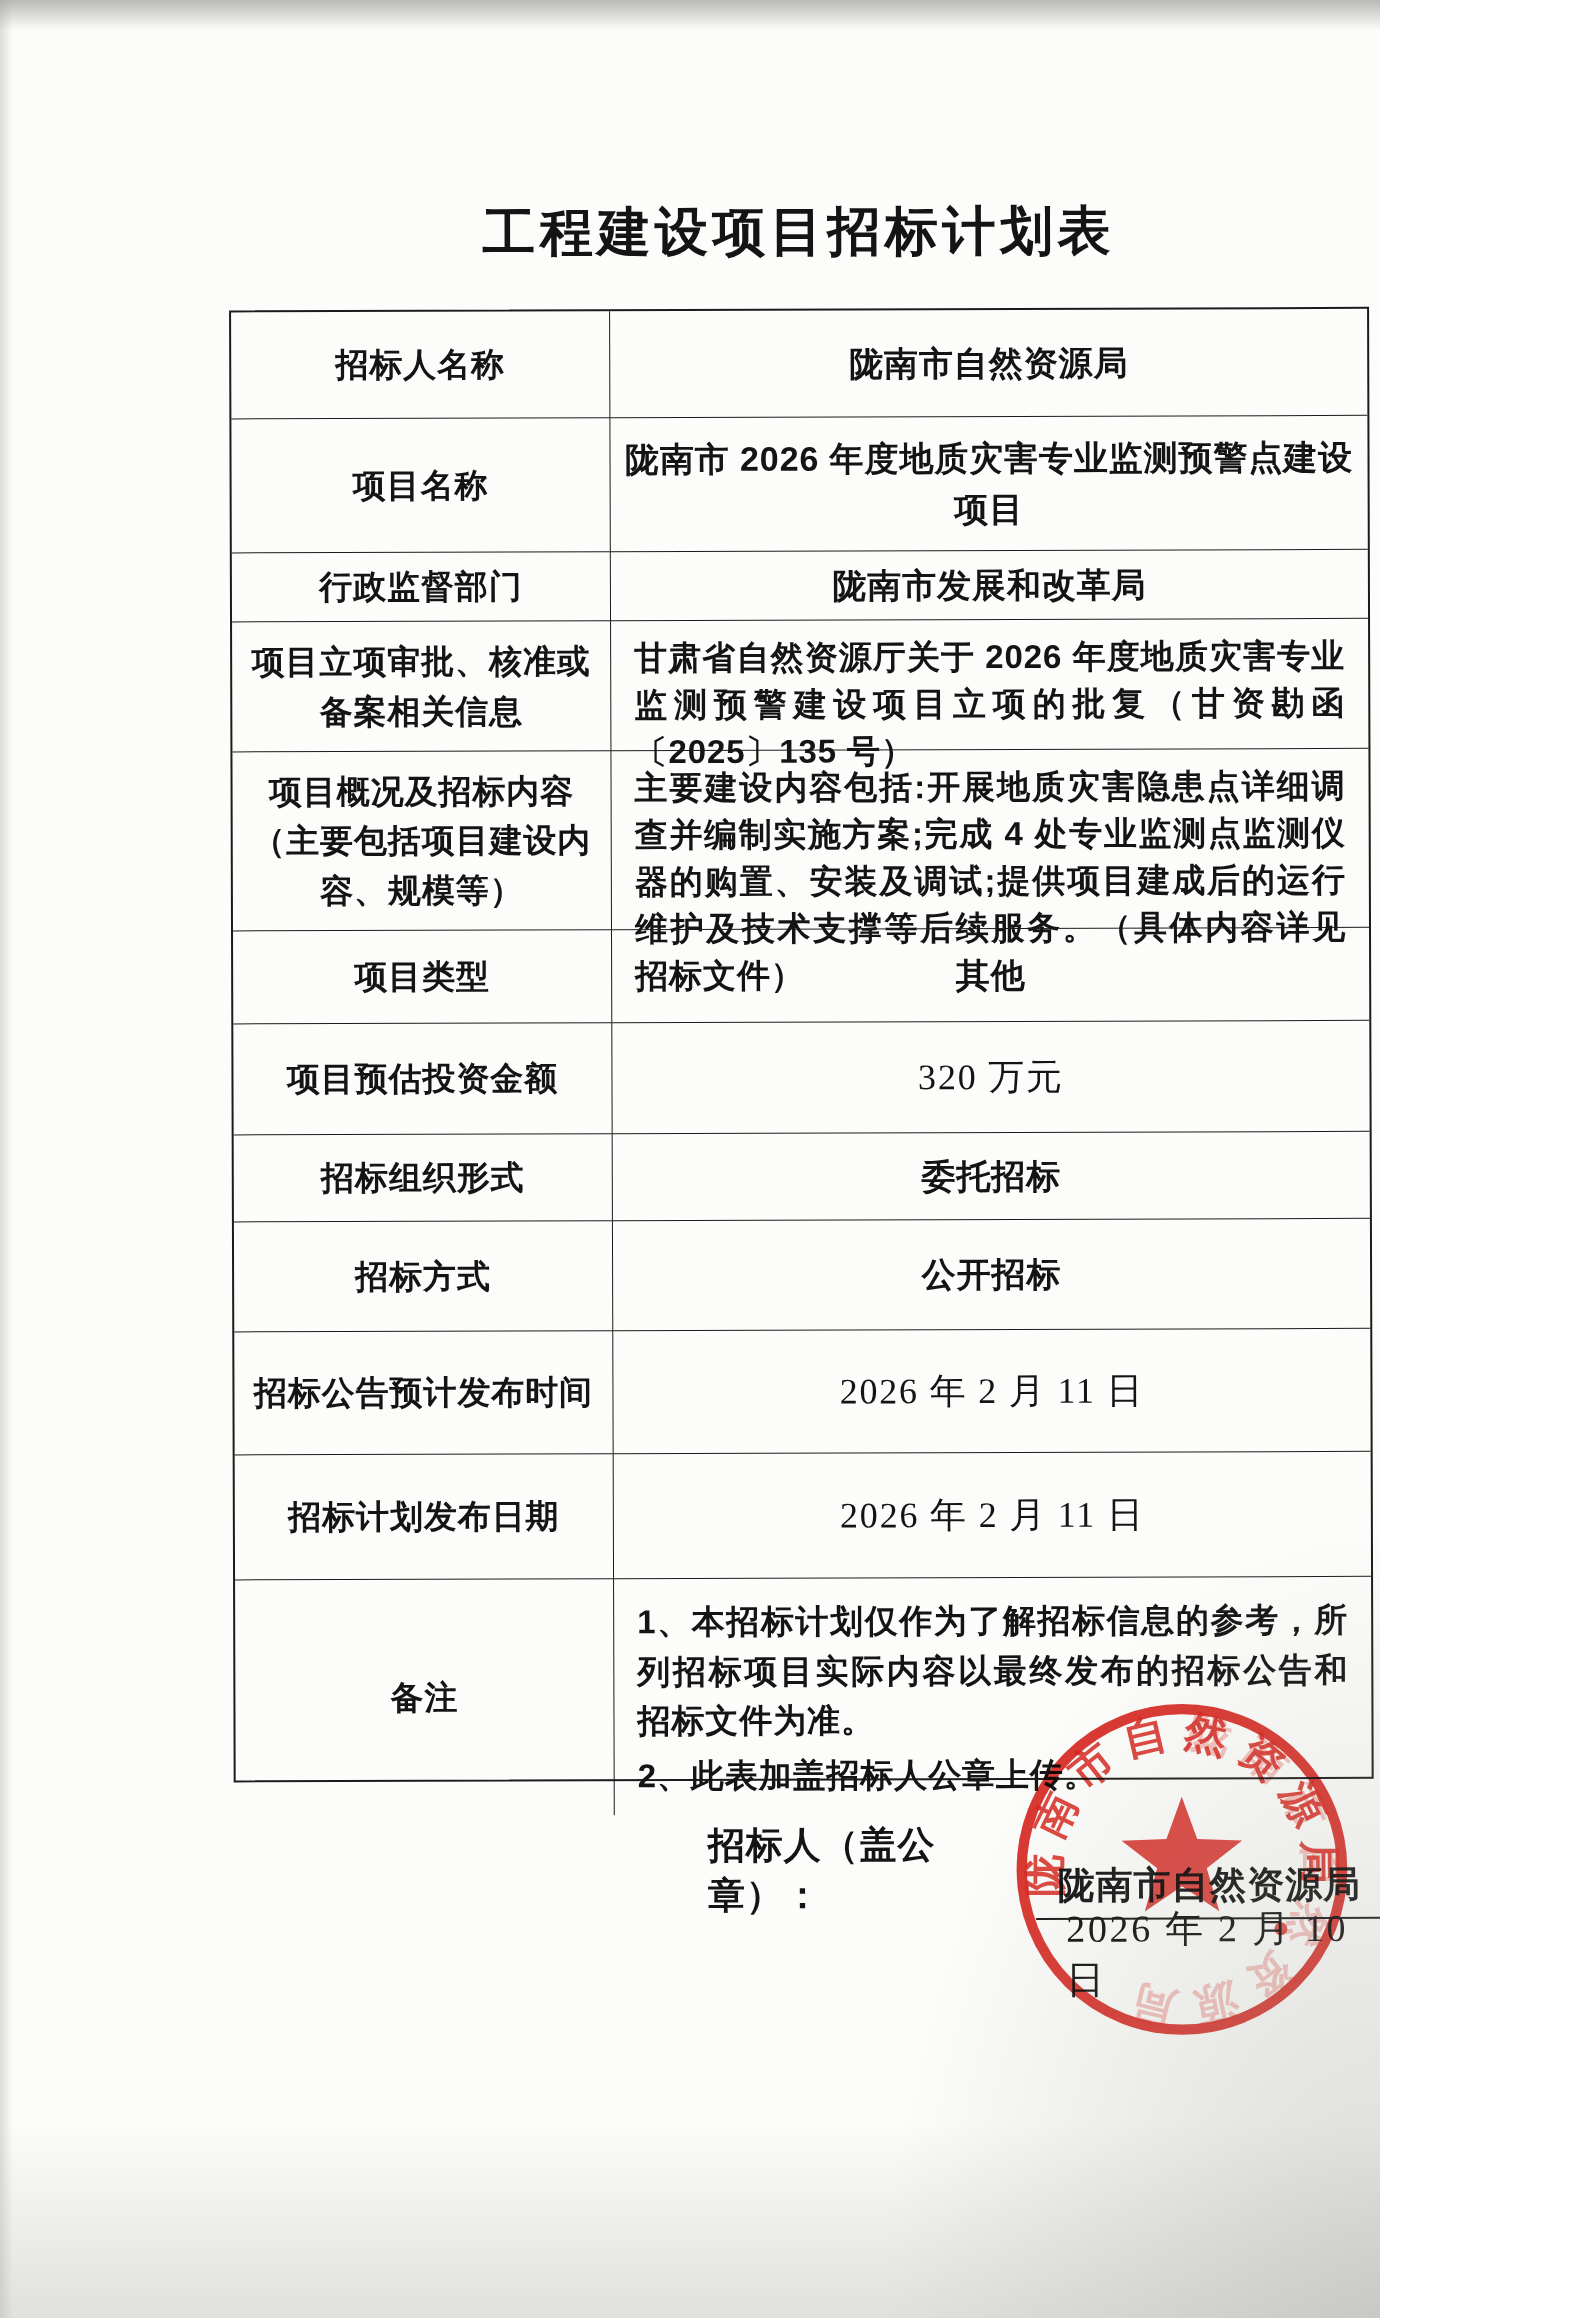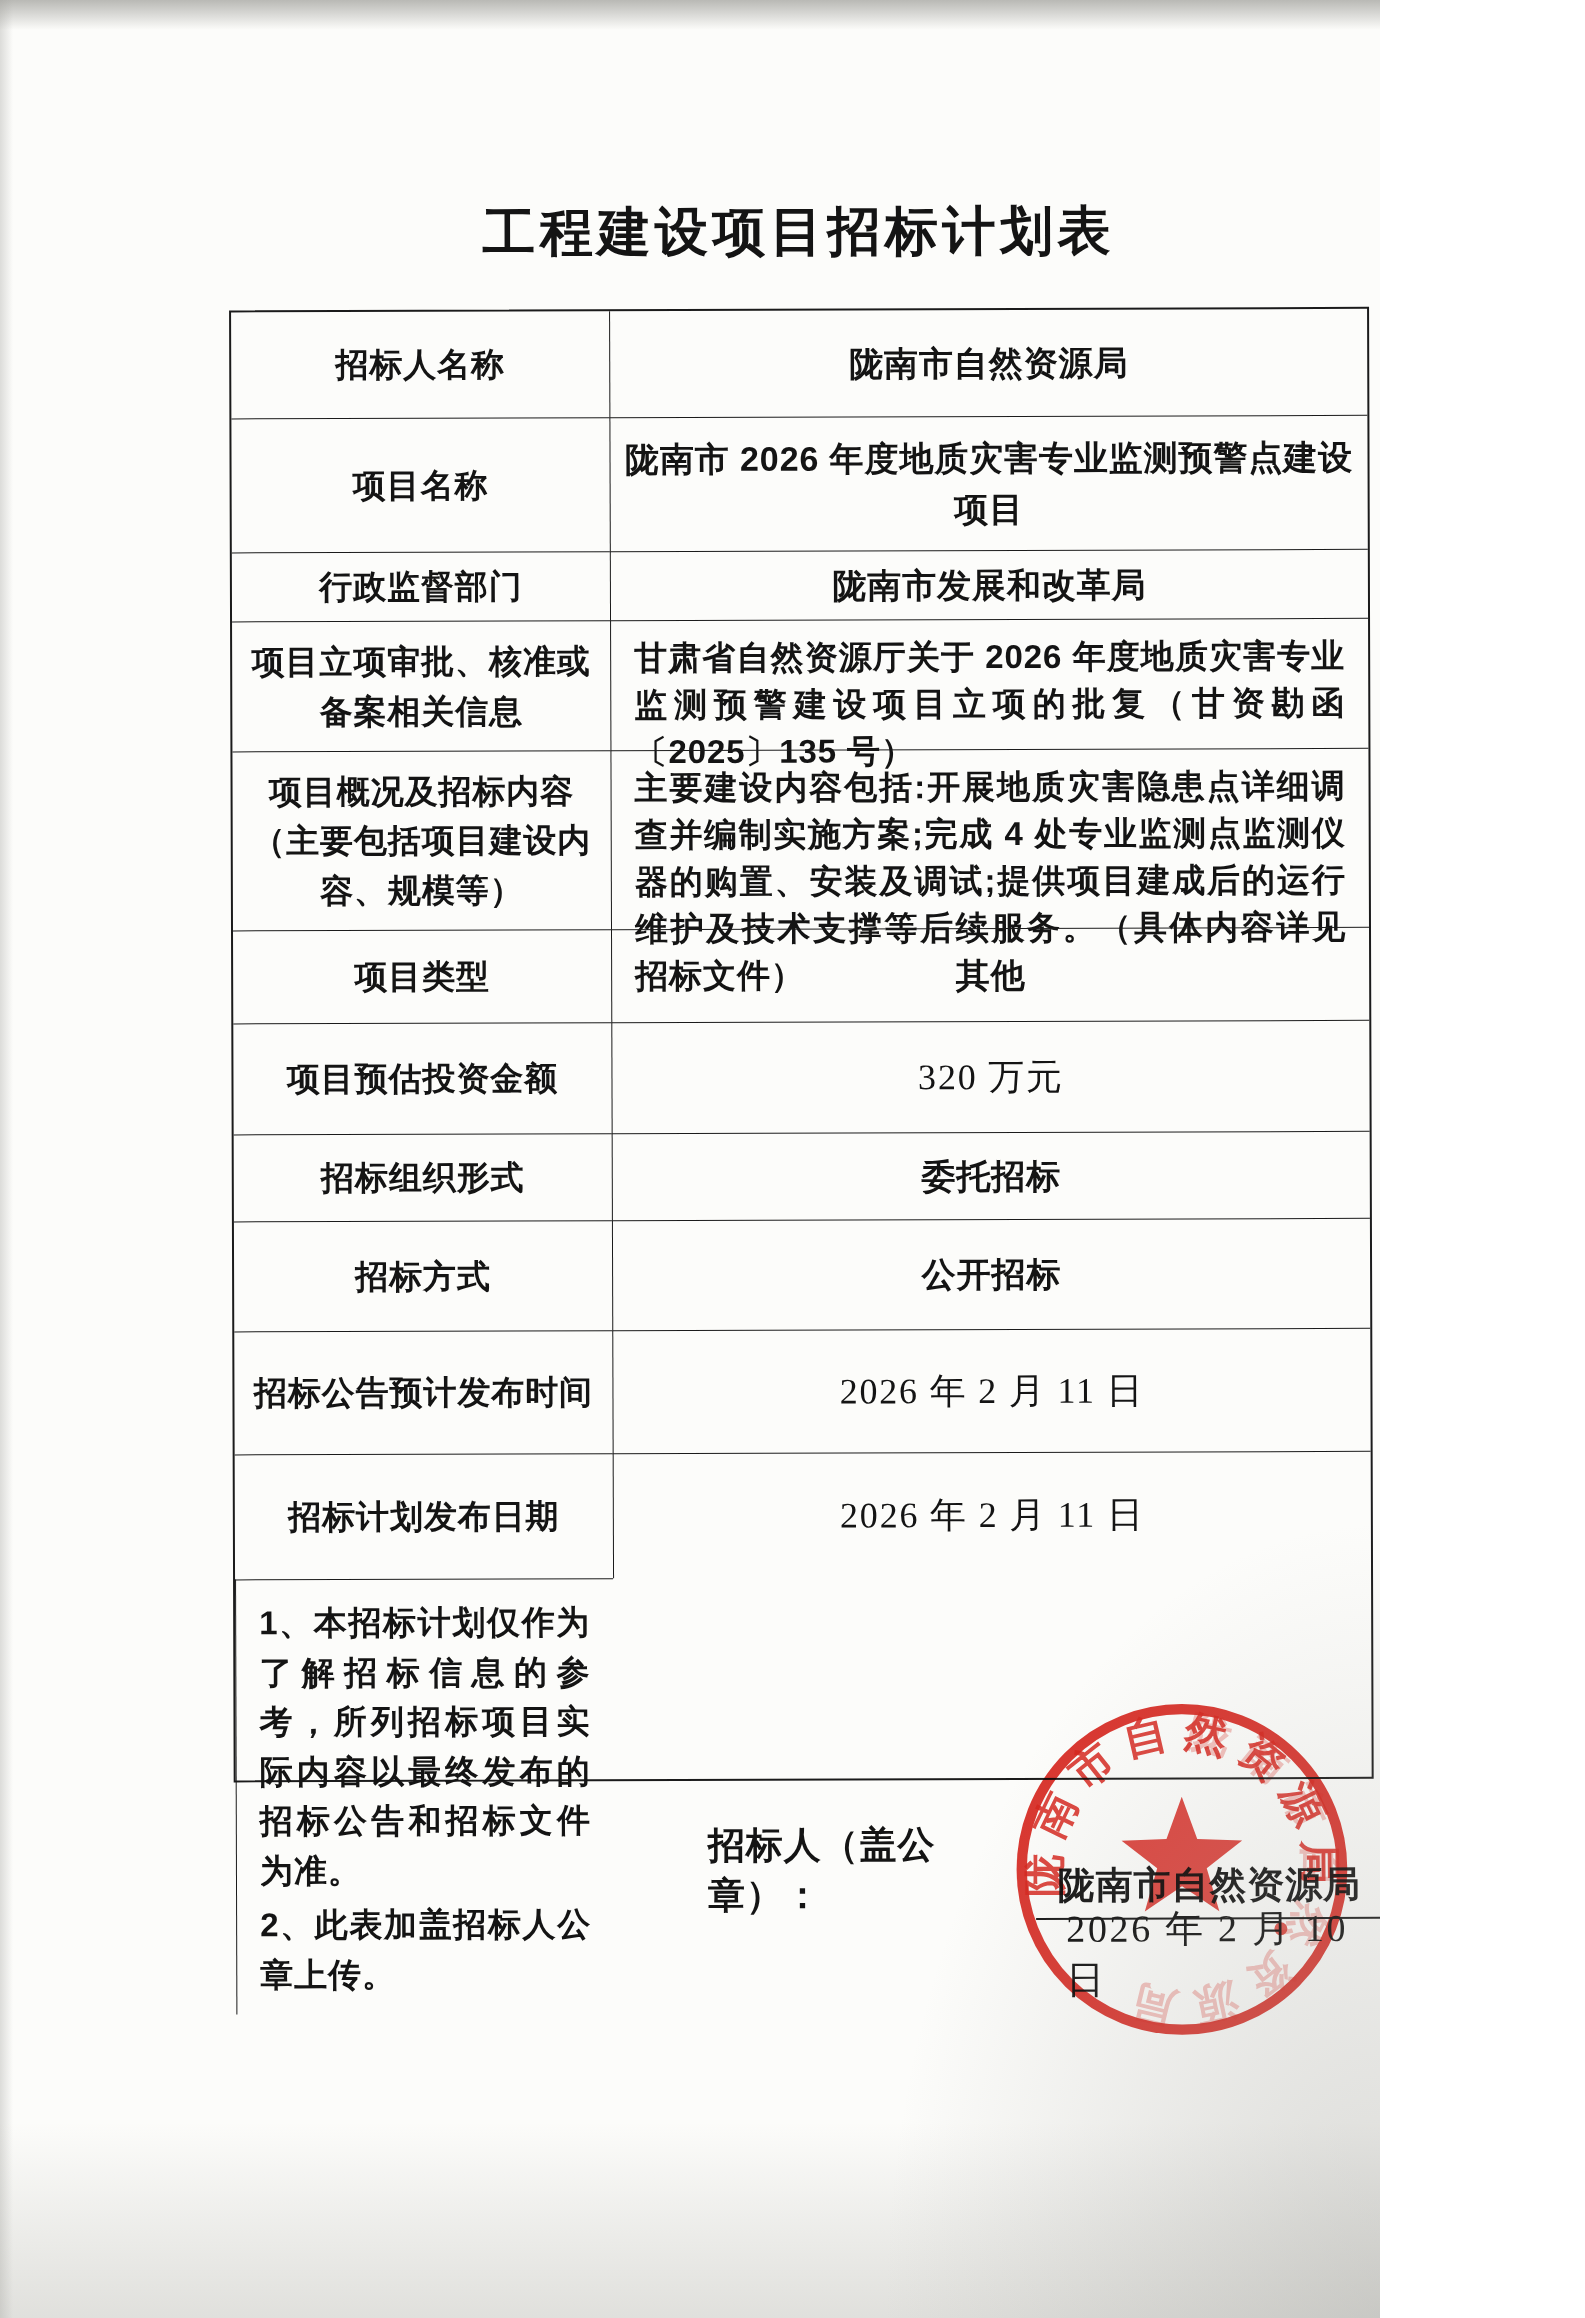--- a/index.html
+++ b/index.html
@@ -102,20 +102,21 @@
 
       <div class="cell bt lbl">招标方式</div>
       <div class="cell bt col2 val">公开招标</div>
 
       <div class="cell bt lbl">招标公告预计发布时间</div>
       <div class="cell bt col2 val serif">2026 年 2 月 11 日</div>
 
       <div class="cell bt lbl">招标计划发布日期</div>
       <div class="cell bt col2 val serif">2026 年 2 月 11 日</div>
 
+      <div class="cell bt lbl">备注</div>
       <div class="cell bt col2 val remark">
         <p>1、本招标计划仅作为了解招标信息的参考，所列招标项目实际内容以最终发布的招标公告和招标文件为准。</p>
         <p>2、此表加盖招标人公章上传。</p>
       </div>
     </div>
 
     <div class="footer-sign">
       <span>招标人（盖公章）：</span>
       <span class="signer-name">陇南市自然资源局</span>
     </div>

